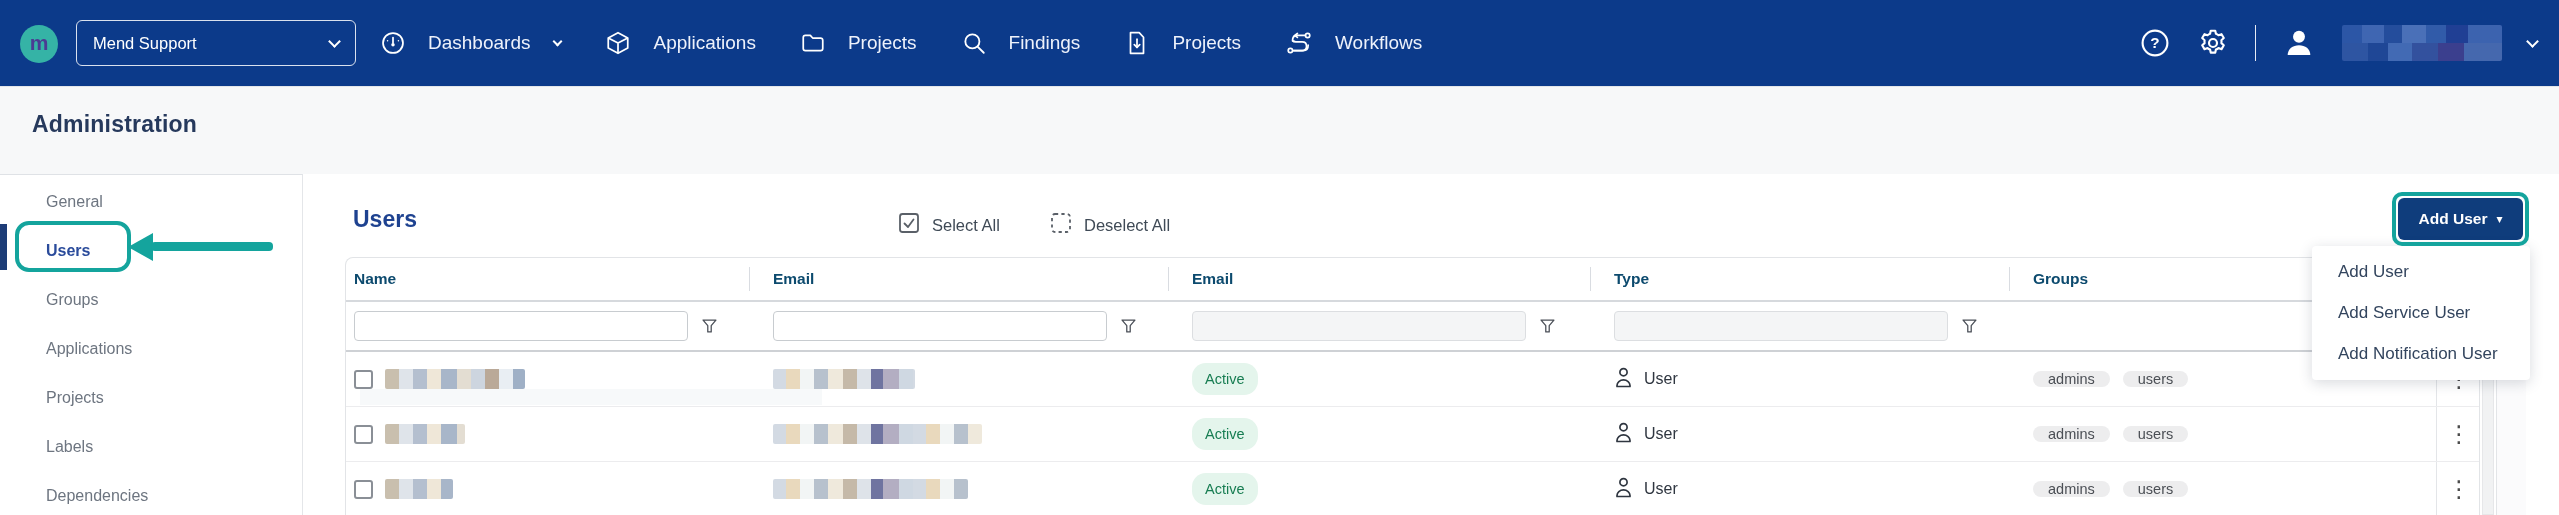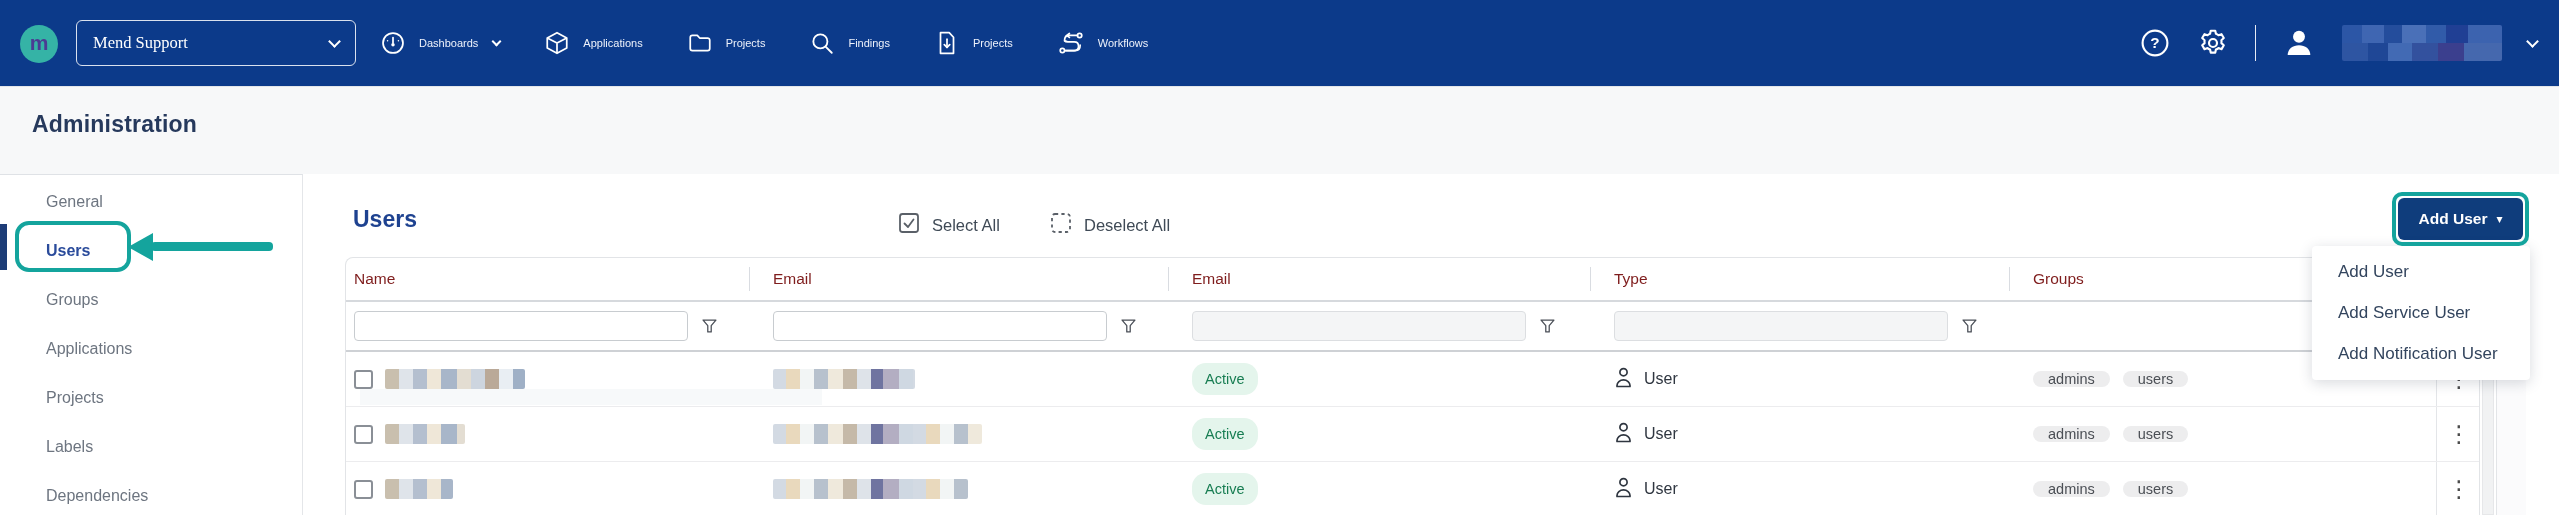--- a/index.html
+++ b/index.html
@@ -5,24 +5,24 @@
   * { margin:0; padding:0; box-sizing:border-box; }
   html,body { background:#ffffff; }
   body { font-family:"Liberation Sans","DejaVu Sans",sans-serif; }
   .screen { position:relative; width:2559px; height:515px; overflow:hidden; background:#fff; }
 
   
   .navbar { position:absolute; left:0; top:0; width:2559px; height:86px; background:#0c3a8a; display:flex; align-items:center; }
   .logo { position:absolute; left:20px; top:25px; width:38px; height:38px; border-radius:50%; background:#35b3a6; display:flex; align-items:center; justify-content:center; }
   .logo span { color:#4b3c93; font-weight:bold; font-size:21px; margin-top:-2px; }
   .brand-select { position:absolute; left:76px; top:20px; width:280px; height:46px; border:1.5px solid rgba(255,255,255,.85); border-radius:6px; display:flex; align-items:center; padding:0 16px; color:#fff; font-size:16.5px; cursor:pointer; }
-  .brand-select .grow { flex:1;font-family:Liberation Serif, serif; }
+  .brand-select .grow { flex:1; }
   .chev { width:9px; height:9px; border-right:2px solid #fff; border-bottom:2px solid #fff; transform:rotate(45deg); margin-top:-4px; }
   .nav-items { position:absolute; left:380px; top:0; height:86px; display:flex; align-items:center; gap:44px; }
-  .nav-item { display:flex; align-items:center; gap:13px; color:#eef2fb; font-size:11px; cursor:pointer; white-space:nowrap; }
+  .nav-item { display:flex; align-items:center; gap:22px; color:#eef2fb; font-size:19px; cursor:pointer; white-space:nowrap; }
   .nav-item svg { display:block; }
   .nav-right { position:absolute; right:22px; top:0; height:86px; display:flex; align-items:center; gap:26px; }
   .icon-btn { color:#fff; display:flex; align-items:center; justify-content:center; cursor:pointer; }
   .v-divider { width:1px; height:36px; background:rgba(255,255,255,.9); }
   .nav-blur { width:160px; height:36px; border-radius:2px;
     background-image:
       repeating-linear-gradient(90deg,#2c56a6 0 20px,#3f66b2 20px 42px,#244d9c 42px 60px,#4a70b8 60px 84px,#315ba9 84px 104px,#203f94 104px 126px,#3c63af 126px 160px),
       repeating-linear-gradient(90deg,#2e55a2 0 26px,#1f4796 26px 46px,#426ab4 46px 70px,#33519e 70px 96px,#3b3f8e 96px 122px,#4568ae 122px 160px);
     background-size:100% 50%,100% 50%; background-position:0 0,0 100%; background-repeat:no-repeat,no-repeat; }
 
@@ -51,21 +51,21 @@
   .tb-check { position:absolute; top:212px; display:flex; align-items:center; gap:12px; font-size:16.5px; color:#3f4a56; cursor:pointer; }
   .tb-select { left:898px; }
   .tb-deselect { left:1050px; }
   .add-user-btn { position:absolute; left:2398px; top:198px; width:125px; height:42px; background:#0f3d7c; color:#fff; border:none; border-radius:6px; font-size:15.5px; font-weight:bold; font-family:inherit; cursor:pointer; display:flex; align-items:center; justify-content:center; gap:9px; }
   .caret-down { font-size:12px; line-height:1; }
 
   
   .grid-panel { position:absolute; left:345px; top:257px; width:2135px; height:258px; background:#fff; border:1px solid #e2e4e7; border-bottom:none; border-radius:8px 8px 0 0; overflow:hidden; }
   .grid-row { display:grid; grid-template-columns:403px 419px 422px 419px 427px 45px; }
   .ghead { height:44px; border-bottom:2px solid #d6d9dd; align-items:center; }
-  .hcell { position:relative; display:flex; align-items:center; height:100%; font-size:15.5px; font-weight:normal; color:#7f1d1d; padding-left:24px; cursor:pointer; }
+  .hcell { position:relative; display:flex; align-items:center; height:100%; font-size:15.5px; font-weight:bold; color:#0c4a6e; padding-left:24px; cursor:pointer; }
   .hcell.first { padding-left:8px; }
   .hcell:not(.first):not(.empty)::before { content:""; position:absolute; left:0; top:9px; bottom:9px; width:1px; background:#d9dce1; }
   .gfilter { height:50px; border-bottom:2px solid #ced1d5; align-items:center; }
   .fcell { display:flex; align-items:center; height:100%; padding-left:24px; gap:14px; }
   .fcell.first { padding-left:8px; }
   .f-input { width:334px; height:30px; border:1px solid #c8ccd0; border-radius:4px; background:#fff; font-family:inherit; font-size:14px; padding:0 8px; }
   .f-input.disabled { background:#f4f5f6; border-color:#dcdee1; }
   .funnel { display:flex; align-items:center; color:#4a4f57; cursor:pointer; }
   .gbody .grid-row { height:55px; border-bottom:1px solid #ececee; align-items:center; }
   .cell { display:flex; align-items:center; height:100%; padding-left:24px; position:relative; }

